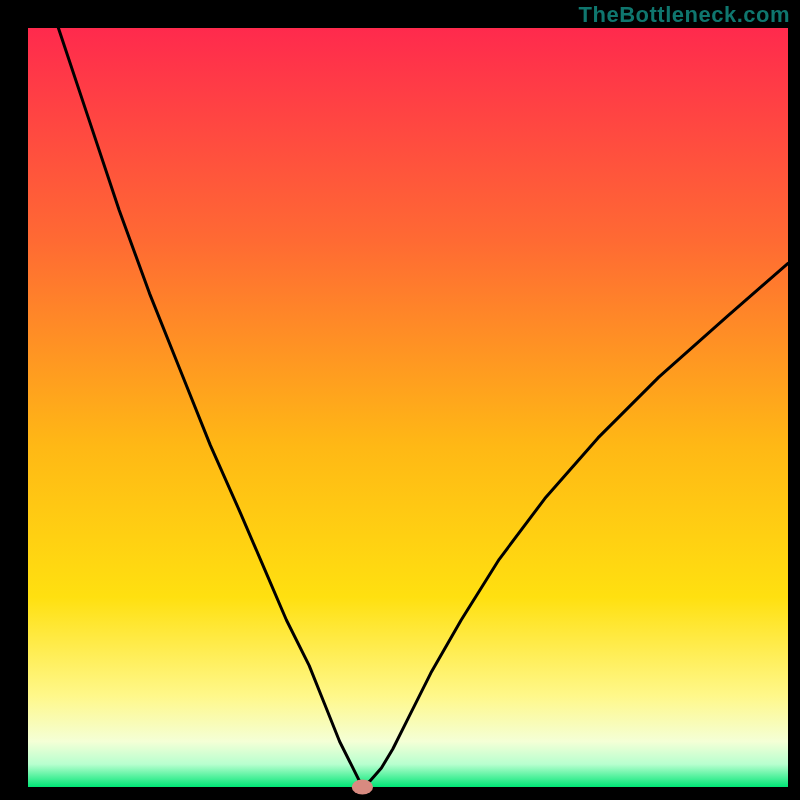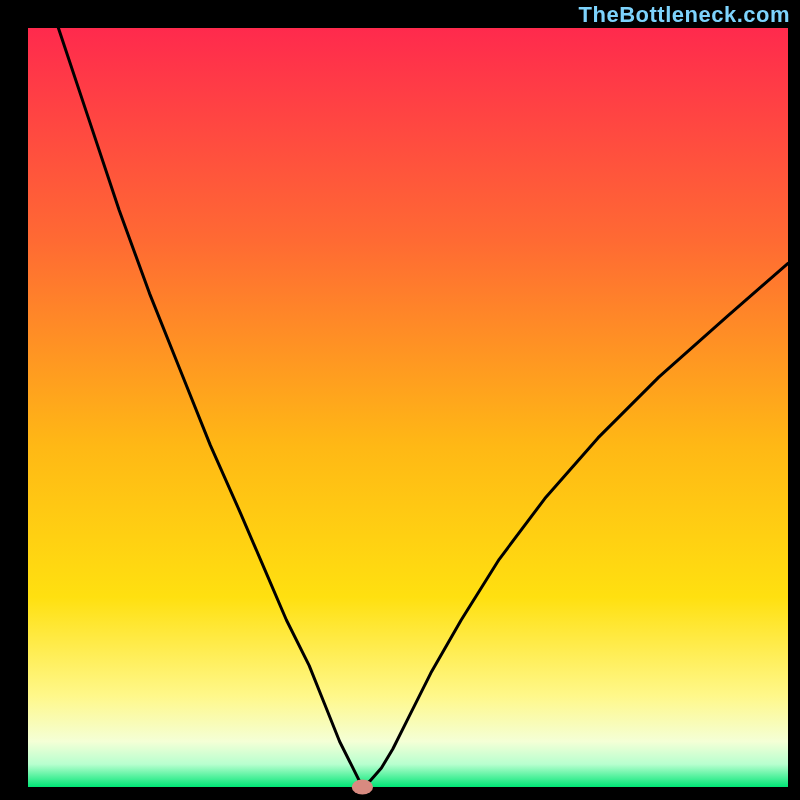--- a/index.html
+++ b/index.html
@@ -14,21 +14,21 @@
   .frame {
     position: relative;
     width: 800px;
     height: 800px;
     background: #000;
   }
   .watermark {
     position: absolute;
     top: 2px;
     right: 10px;
-    color: #7dd3fc;
+    color: #0f766e;
     font-size: 22px;
     font-weight: 600;
     letter-spacing: 0.5px;
     user-select: none;
     z-index: 3;
   }
   svg {
     position: absolute;
     top: 0;
     left: 0;

